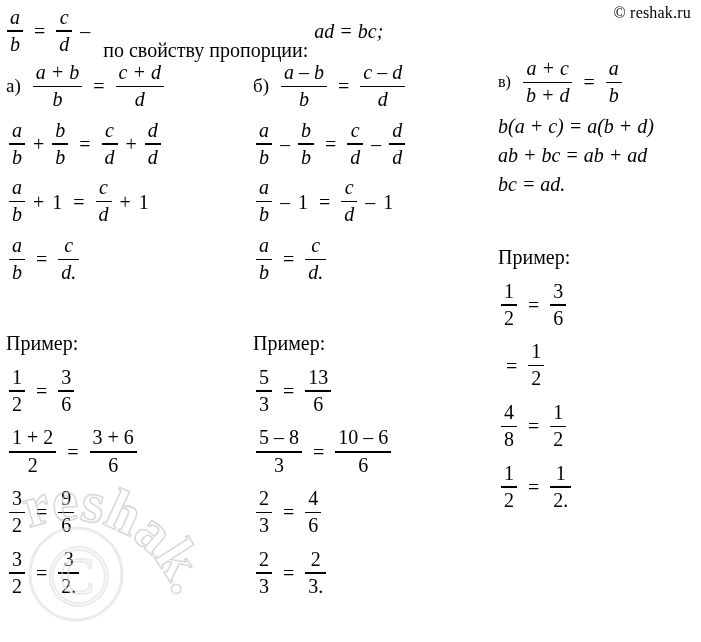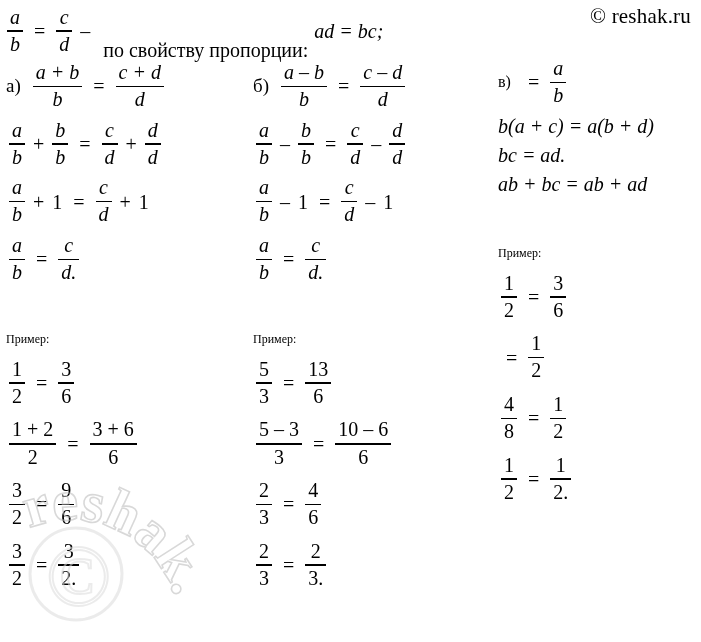--- a/index.html
+++ b/index.html
@@ -64,21 +64,21 @@
   }
   .op.eq { padding: 0 8px; }
   .tight { padding: 0 3px; }
 
   
   .abs { position: absolute; }
 
   #copyright-note {
     top: 4px;
     right: 10px;
-    font-size: 21px;
+    font-size: 16px;
     font-family: "Liberation Serif", "DejaVu Serif", serif;
     letter-spacing: .2px;
   }
 
   #header-line {
     top: 2px;
     left: 4px;
   }
   #header-line .label {
     font-style: normal;
@@ -98,21 +98,21 @@
     font-style: normal;
     font-size: 19px;
     padding-right: 9px;
     padding-bottom: 1px;
   }
   #col-v .col-tag { font-size: 16px; }
 
   .step { margin-top: 9px; }
 
   .example-label {
-    font-size: 12px;
+    font-size: 20px;
     font-style: normal;
     font-family: "Liberation Serif", "DejaVu Serif", serif;
   }
 
   
   #watermark {
     left: 8px;
     top: 452px;
     width: 210px;
     height: 190px;
@@ -368,21 +368,21 @@
       </span>
       <span class="op eq">=</span>
       <span class="frac">
         <span class="num up">13</span>
         <span class="bar"></span>
         <span class="den up">6</span>
       </span>
     </div>
     <div class="expr math step" style="margin-top: 12px;">
       <span class="frac">
-        <span class="num up">5 – 3</span>
+        <span class="num up">5 – 8</span>
         <span class="bar"></span>
         <span class="den up">3</span>
       </span>
       <span class="op eq">=</span>
       <span class="frac">
         <span class="num up">10 – 6</span>
         <span class="bar"></span>
         <span class="den up">6</span>
       </span>
     </div>
@@ -409,35 +409,40 @@
       <span class="frac">
         <span class="num up">2</span>
         <span class="bar"></span>
         <span class="den up">3.</span>
       </span>
     </div>
   </div>
 <div class="col abs" id="col-v" style="top: 58px;">
     <div class="col-head math">
       <span class="col-tag">в)</span>
+      <span class="frac">
+        <span class="num it">a + c</span>
+        <span class="bar"></span>
+        <span class="den it">b + d</span>
+      </span>
       <span class="op eq">=</span>
       <span class="frac">
         <span class="num it">a</span>
         <span class="bar"></span>
         <span class="den it">b</span>
       </span>
     </div>
     <div class="expr math step">
       <span class="it">b(a + c) = a(b + d)</span>
     </div>
     <div class="expr math step">
+      <span class="it">ab + bc = ab + ad</span>
+    </div>
+    <div class="expr math step">
       <span class="it">bc = ad.</span>
-    </div>
-    <div class="expr math step">
-      <span class="it">ab + bc = ab + ad</span>
     </div>
     <div class="example-label" style="margin-top: 52px;">Пример:</div>
     <div class="expr math step" style="margin-top: 12px;">
       <span class="frac">
         <span class="num up">1</span>
         <span class="bar"></span>
         <span class="den up">2</span>
       </span>
       <span class="op eq">=</span>
       <span class="frac">

